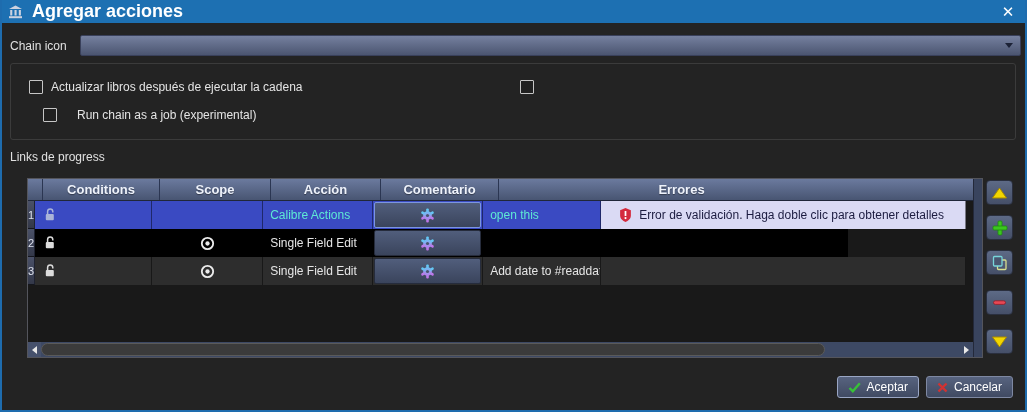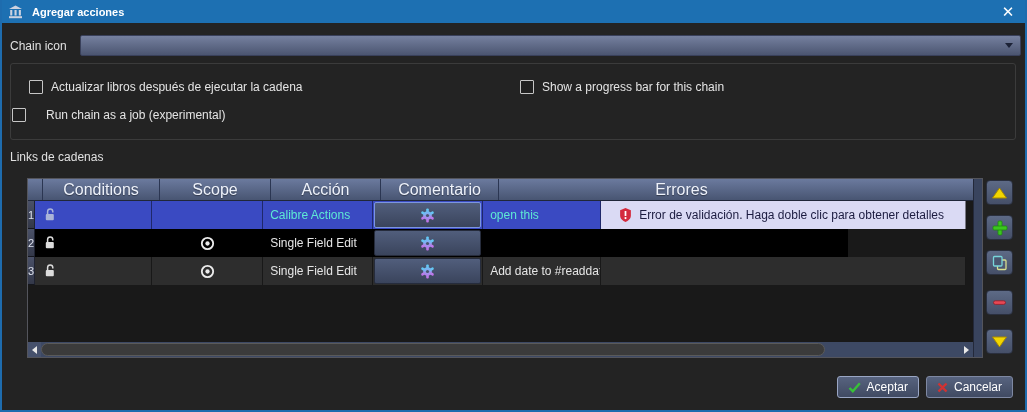--- a/index.html
+++ b/index.html
@@ -6,48 +6,48 @@
   .dialog{
     position:relative;width:1027px;height:412px;box-sizing:border-box;
     background:#232323;border-left:2px solid #1e6cae;border-right:2px solid #1e6cae;
     border-bottom:2px solid #1e6cae;overflow:hidden;
     font-family:"Liberation Sans",sans-serif;font-size:12px;color:#e4e4e4;
   }
   
   .titlebar{position:absolute;left:-2px;top:0;width:1027px;height:23px;background:#1d70b2;
     display:flex;align-items:center;padding:0 8px;box-sizing:border-box;}
   .titlebar .ticon{margin-right:9px;display:flex;align-items:center;}
-  .titlebar .ttext{color:#fff;font-weight:600;font-size:11px;}
+  .titlebar .ttext{color:#fff;font-weight:600;font-size:18px;}
   .closebtn{margin-left:auto;color:#fff;font-size:15px;line-height:23px;width:22px;text-align:center;cursor:default;}
   
   .lbl{position:absolute;color:#e0e0e0;}
   .chain-label{left:8px;top:39px;}
   .combo{position:absolute;left:78px;top:35px;width:941px;height:21px;box-sizing:border-box;
     background:linear-gradient(#75809f,#4b5570);border:1px solid #39405a;border-radius:2px;
     display:flex;align-items:center;justify-content:flex-end;padding-right:7px;}
   .combo .arrow{width:0;height:0;border-left:4px solid transparent;border-right:4px solid transparent;
     border-top:5px solid #1c2236;}
   
   .groupbox{position:absolute;left:8px;top:63px;width:1006px;height:77px;box-sizing:border-box;
     border:1px solid #3b3b3b;border-radius:3px;}
   .cb{position:absolute;display:flex;align-items:center;gap:8px;}
   .cb .box{width:12px;height:12px;border:1px solid #c6c6c6;background:#202020;border-radius:1px;flex:0 0 auto;}
   .cb-update{left:18px;top:16px;}
   .cb-progress{left:509px;top:16px;}
-  .cb-job{left:1px;top:44px;gap:20px;}
+  .cb-job{left:32px;top:44px;gap:20px;}
   .links-label{left:8px;top:150px;}
   
   .table-wrap{position:absolute;left:25px;top:178px;width:956px;height:180px;box-sizing:border-box;
     border:1px solid #54555c;display:flex;background:#191919;}
   .table-main{width:946px;display:flex;flex-direction:column;}
   .vscroll{width:8px;background:#39445e;border-left:1px solid #23293a;}
   .thead{display:flex;height:21px;flex:0 0 auto;background:linear-gradient(#6b7a9e,#485572);
     border-bottom:1px solid #202739;}
   .th{box-sizing:border-box;display:flex;align-items:center;justify-content:center;
-    color:#eef2fb;font-weight:normal;font-size:16px;border-right:1px solid #2b3652;
+    color:#eef2fb;font-weight:bold;font-size:13px;border-right:1px solid #2b3652;
     text-shadow:0 1px 1px rgba(0,0,0,.4);}
   .c-num{width:15px;}.c-cond{width:117px;}.c-scope{width:111px;}.c-act{width:110px;}
   .c-cfg{width:110px;}.c-com{width:118px;}.c-err{width:365px;border-right:none;}
   .row{display:flex;height:28px;flex:0 0 auto;}
   .td{box-sizing:border-box;display:flex;align-items:center;border-right:1px solid rgba(0,0,0,.45);
     overflow:hidden;white-space:nowrap;}
   .td.numcell{background:linear-gradient(#4a5168,#333849);justify-content:center;
     font-size:11px;color:#dce0ec;border-right:1px solid #1e2230;border-bottom:1px solid #15171e;}
   .row-1 .td.cell{background:#3a4ac2;}
   .row-2 .td.cell{background:#000;}
@@ -111,29 +111,28 @@
     <span class="arrow"></span>
   </div>
 
   <div class="groupbox">
     <div class="cb cb-update">
       <span class="box"></span>
       <span>Actualizar libros después de ejecutar la cadena</span>
     </div>
     <div class="cb cb-progress">
       <span class="box"></span>
-      <span>Show a progress bar for this chain</span>
     </div>
     <div class="cb cb-job">
       <span class="box"></span>
       <span>Run chain as a job (experimental)</span>
     </div>
   </div>
 
-  <div class="lbl links-label">Links de cadenas</div>
+  <div class="lbl links-label">Links de progress</div>
 
   <div class="table-wrap">
     <div class="table-main">
       <div class="thead">
         <div class="th c-num"></div>
         <div class="th c-cond">Conditions</div>
         <div class="th c-scope">Scope</div>
         <div class="th c-act">Acción</div>
         <div class="th c-com">Comentario</div>
         <div class="th c-err">Errores</div>

